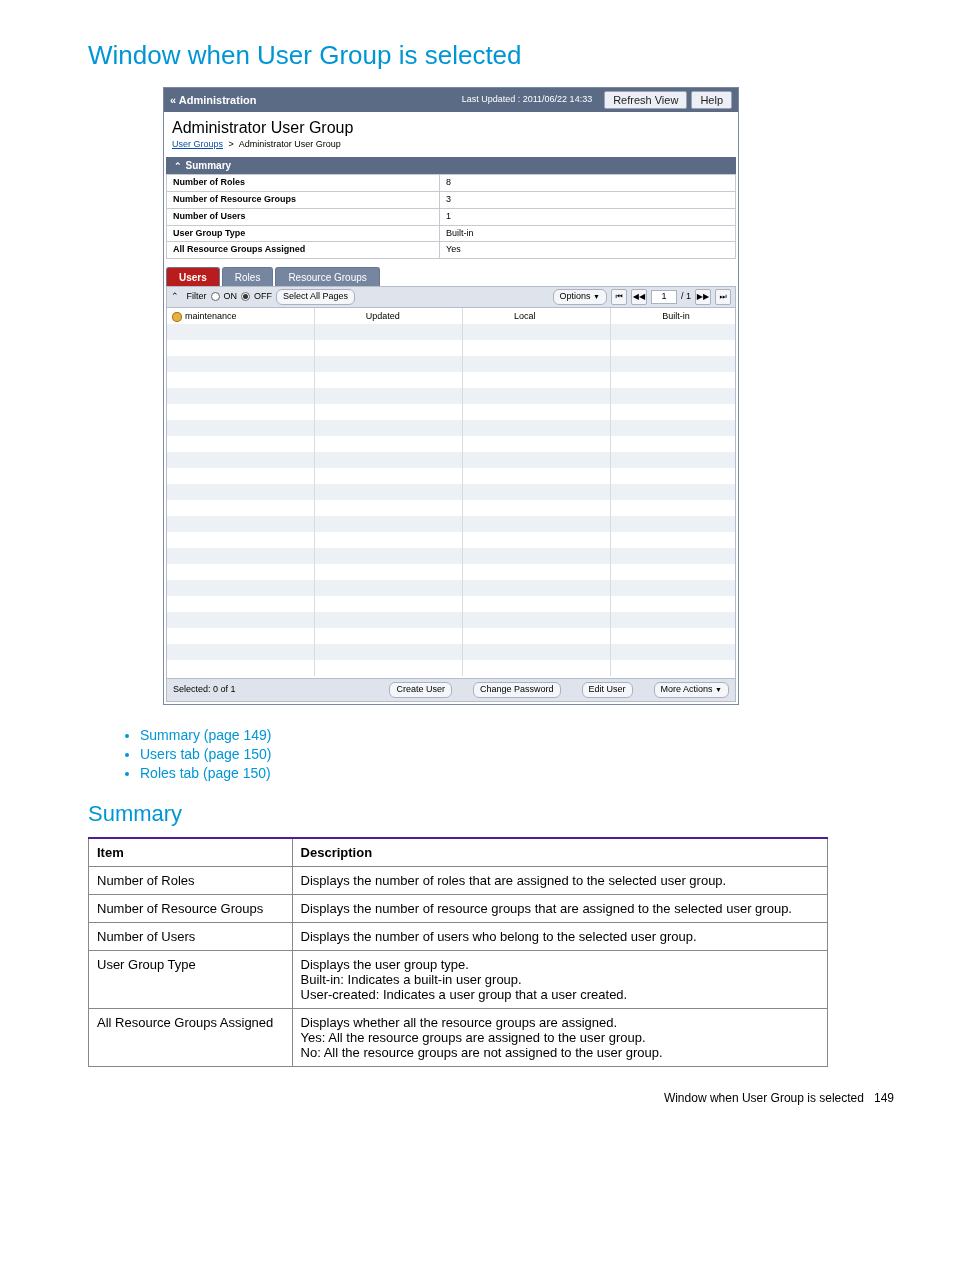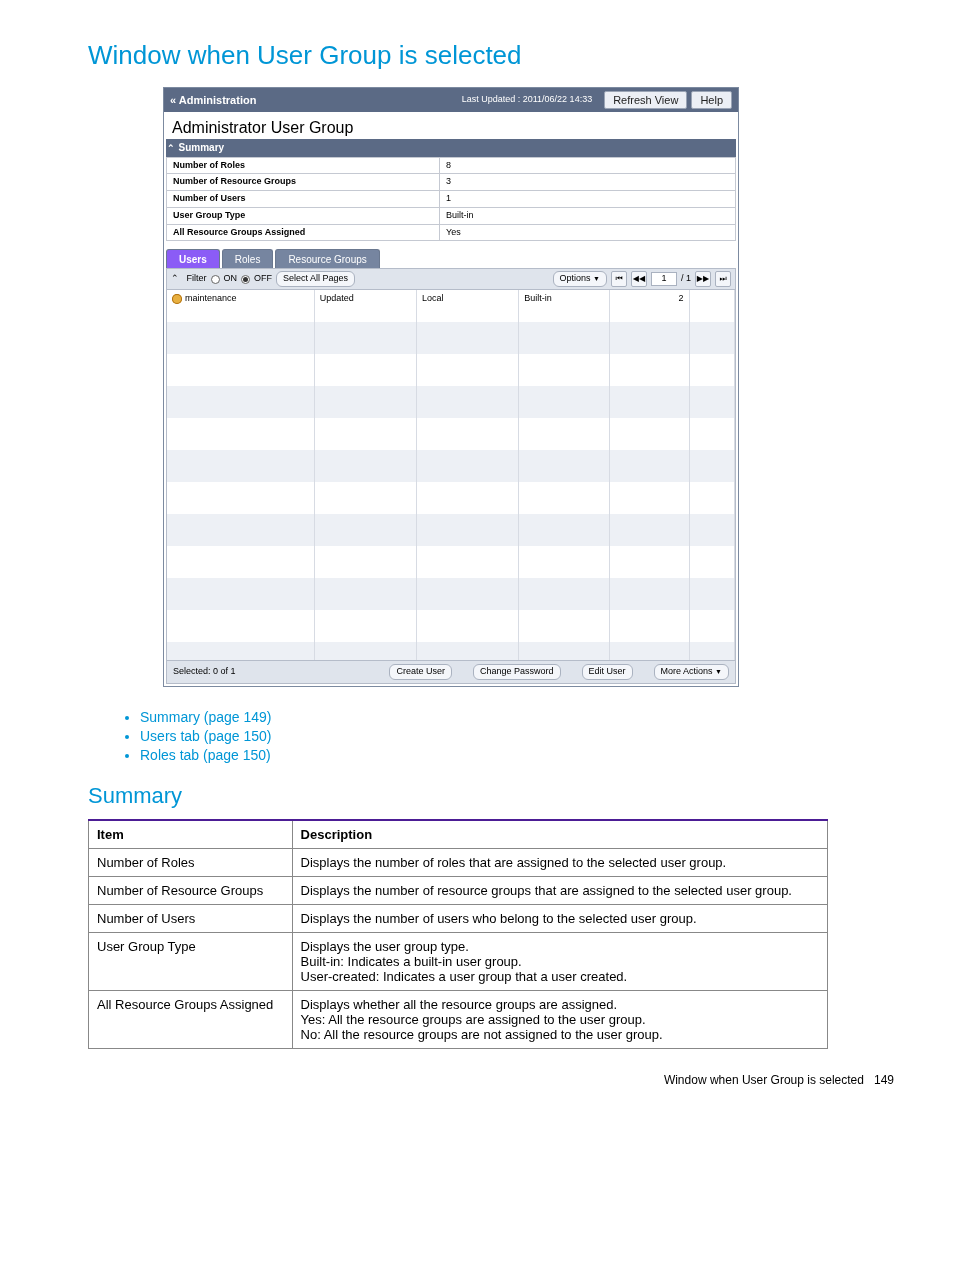--- a/index.html
+++ b/index.html
@@ -59,21 +59,21 @@
   }
   .breadcrumb {
     padding: 0 8px 6px 8px;
     font-size: 9px;
   }
   .breadcrumb a { color: #0b4fa6; text-decoration: underline; }
   .breadcrumb span.sep { margin: 0 3px; }
   .summary-hdr {
     background: #5b6a85;
     color: #fff;
-    padding: 2px 1px;
+    padding: 2px 8px;
     font-size: 10px;
     font-weight: bold;
     margin: 0 2px;
   }
   .caret { display:inline-block; margin-right:4px; font-size:9px;}
   table.summary-tbl {
     width: calc(100% - 4px);
     margin: 0 2px 8px 2px;
     border-collapse: collapse;
     font-size: 9px;
@@ -92,21 +92,21 @@
     background: #7685a0;
     color: #fff;
     padding: 3px 12px 2px 12px;
     font-size: 10px;
     border: 1px solid #6a788f;
     border-bottom: none;
     border-radius: 3px 3px 0 0;
     margin-right: 2px;
   }
   .tab.active {
-    background: #8b5cf6;
+    background: #b91c1c;
     font-weight: bold;
   }
   .filterbar {
     background: #dfe4ec;
     border: 1px solid #b5bcc9;
     margin: 0 2px;
     padding: 2px 4px;
     display: flex;
     align-items: center;
     font-size: 9px;
@@ -152,21 +152,21 @@
     padding: 3px 5px;
   }
   .grid-head > div { border-bottom:1px solid #b5bcc9; }
   .col-un { flex: 0 0 26%; }
   .col-as { flex: 0 0 18%; }
   .col-au { flex: 0 0 18%; }
   .col-ut { flex: 0 0 16%; }
   .col-ng { flex: 0 0 14%; text-align:right;}
   .col-sp { flex: 1; }
   .grid-rows { height: 370px; overflow:hidden; }
-  .grid-row { height:32px; }
+  .grid-row { height:16px;gap:46px; }
   .grid-row > div { border-bottom: none; }
   .grid-row.stripe { background:#edf0f5; }
   .user-ico {
     width:10px;height:10px;background:#e8b040;border-radius:50%;
     display:inline-block;vertical-align:middle;margin-right:3px;
     box-shadow: 0 0 0 1px #b07010 inset;
   }
   .grid-foot {
     background:#dfe4ec;
     border:1px solid #b5bcc9;
@@ -221,20 +221,25 @@
 <h1 class="page-heading">Window when User Group is selected</h1>
 
 <div class="app-shot">
   <div class="titlebar">
     <span class="title-left">« Administration</span>
     <span class="updated">Last Updated : 2011/06/22 14:33</span>
     <span class="tb-btn">Refresh View</span>
     <span class="tb-btn">Help</span>
   </div>
   <div class="group-title">Administrator User Group</div>
+  <div class="breadcrumb">
+    <a href="#">User Groups</a>
+    <span class="sep">&gt;</span>
+    <span>Administrator User Group</span>
+  </div>
   <div class="summary-hdr">
     <span class="caret">⌃</span><span>Summary</span>
   </div>
   <table class="summary-tbl">
     <tbody>
         <tr>
           <td class="lbl">Number of Roles</td>
           <td>8</td>
         </tr>
     <tr>

